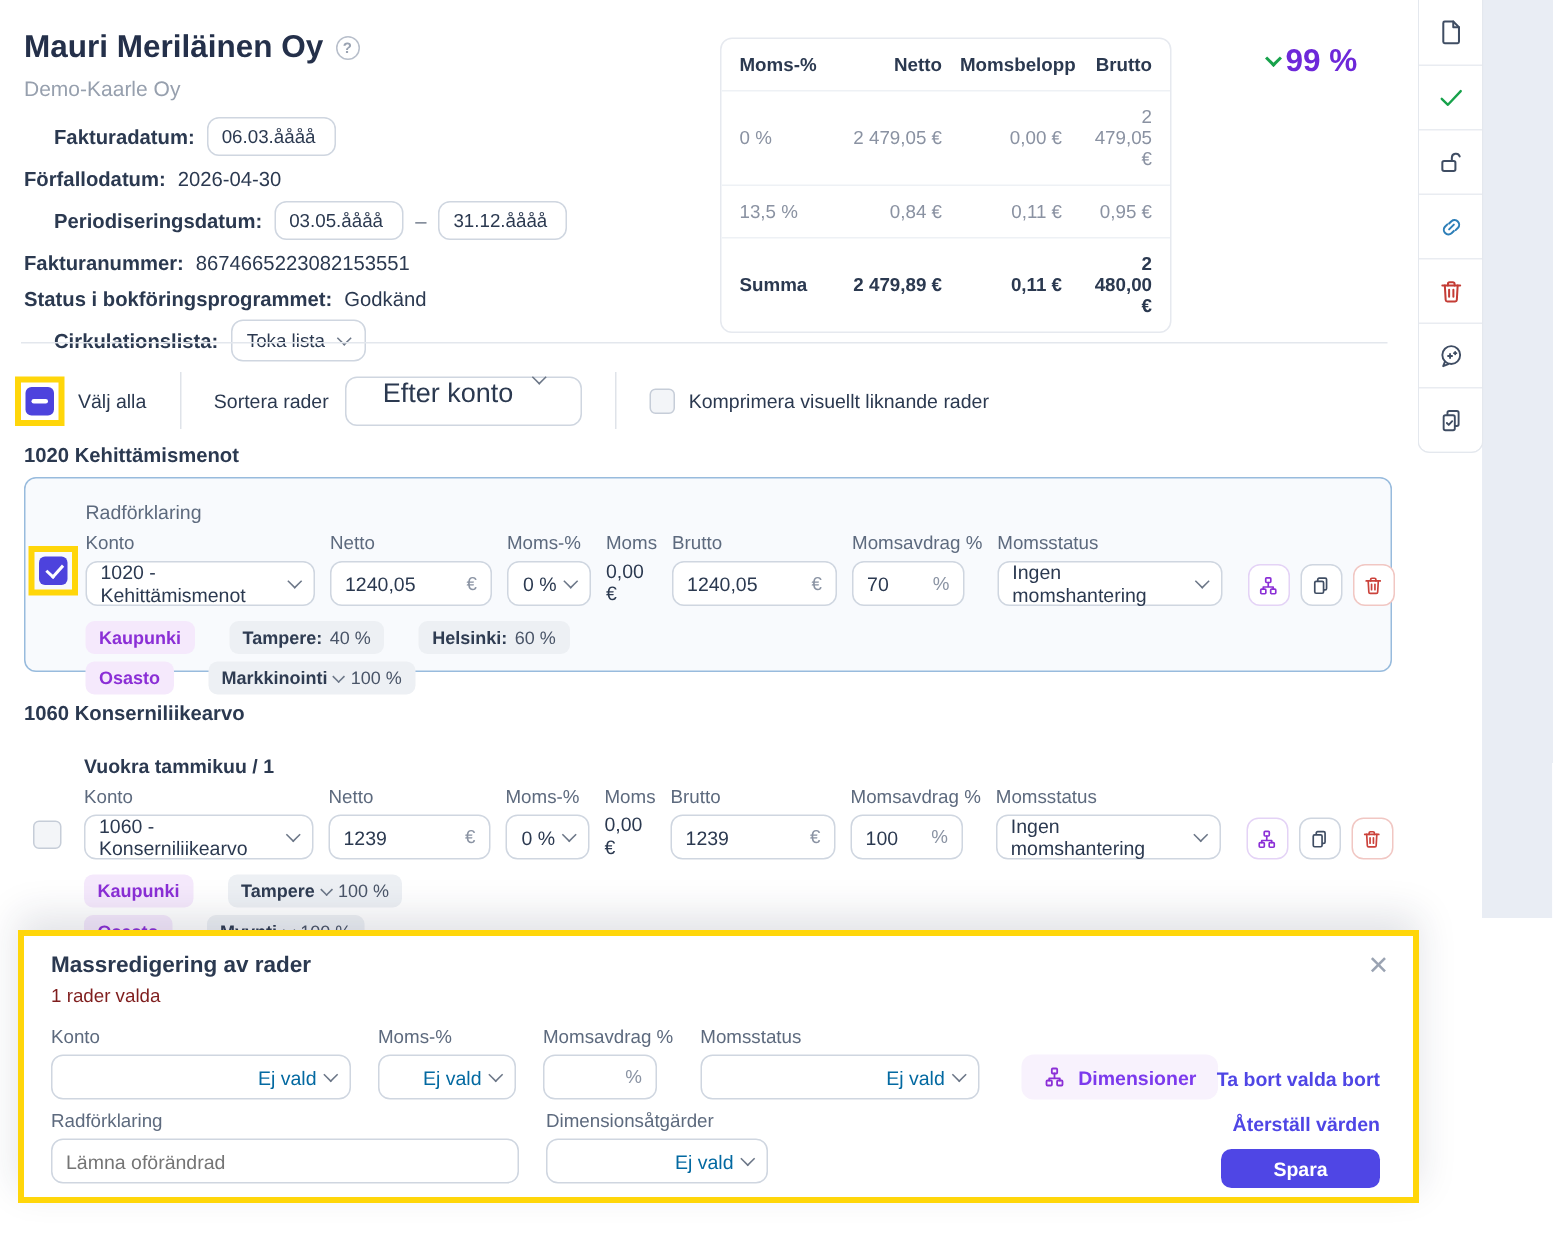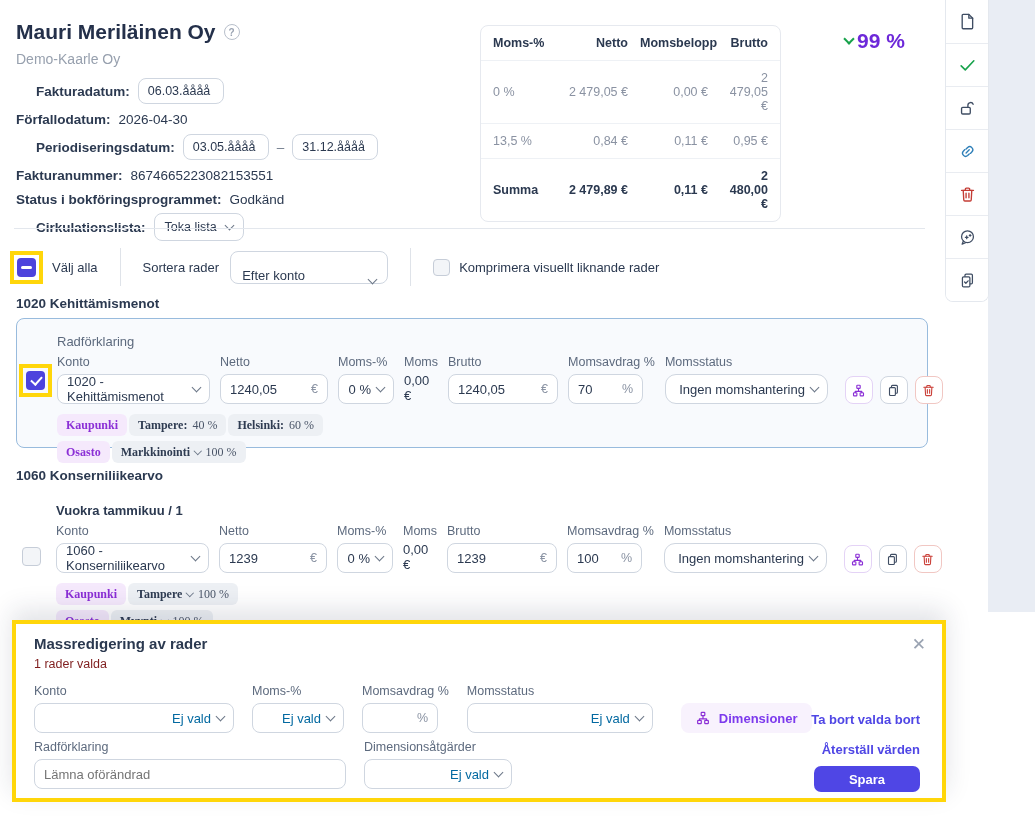--- a/index.html
+++ b/index.html
@@ -45,42 +45,42 @@
   .toolbar { position:absolute; left:10px; top:248px; height:38px; display:flex; align-items:center; font-size:13px; }
   .vsep { width:1px; height:38px; background:#dfe3e9; margin:0 22px; }
   .yellow-wrap { border:4px solid #ffd60a; padding:3px; display:inline-flex; background:transparent; }
   .cb { width:19px; height:19px; border-radius:4px; position:relative; cursor:pointer; flex:none; }
   .cb.ind { background:#4d43dd; }
   .cb.ind::after { content:""; position:absolute; left:4px; top:8px; width:11px; height:3px; background:#fff; border-radius:1.5px; }
   .cb.chk { background:#4d43dd; }
   .cb.chk::after { content:""; position:absolute; left:6.5px; top:3px; width:5px; height:9px; border-right:2.2px solid #fff; border-bottom:2.2px solid #fff; transform:rotate(42deg); }
   .cb.emp { border:1.5px solid #c6cdd8; background:#f3f5f8; }
   .cb.emp.sm { width:17px; height:17px; }
-  .select-box { height:33px; border:1px solid #cfd6e0; border-radius:8px; background:#fff; display:flex; align-items:flex-end; justify-content:space-between; gap:8px; padding:0 11px; font-size:13px; color:#2b3950; cursor:pointer; }
+  .select-box { height:33px; border:1px solid #cfd6e0; border-radius:8px; background:#fff; display:flex; align-items:flex-start; justify-content:space-between; gap:8px; padding:0 24px; font-size:18px; color:#2b3950; cursor:pointer; }
   
   .sec-title { position:absolute; left:16px; font-size:13.5px; font-weight:700; color:#2b3950; }
   .card { position:absolute; left:16px; width:912px; }
   .card.sel { height:130px; border:1px solid #98bbdd; border-radius:8px; background:#f8fafd; }
   .row-desc { margin:15px 0 0 40px; font-size:13px; color:#5d6a7e; }
   .row-desc.bold { color:#2b3950; font-weight:700; }
   .fields { margin:6px 0 0 40px; display:flex; gap:10px; }
   .fgroup { display:flex; flex-direction:column; }
   .flab { font-size:12.5px; color:#5d6a7e; margin-bottom:5px; white-space:nowrap; }
   .ctl { height:28px; border:1px solid #cfd6e0; border-radius:8px; background:#fff; display:flex; align-items:center; justify-content:flex-end; gap:6px; padding:14px 9px; font-size:13px; color:#2b3950; }
   .ctl input { border:none; outline:none; flex:1; min-width:0; font:13px "Liberation Sans", sans-serif; color:#2b3950; background:transparent; }
   .sfx { color:#8a93a3; font-size:12.5px; flex:none; }
   .plain-val { font-size:13px; color:#2b3950; height:28px; display:flex; align-items:center; }
   .konto-w { width:153px; } .netto-w { width:108px; } .mpct-w { width:56px; }
-  .brutto-w { width:110px; } .avdrag-w { width:75px; } .status-w { width:163px;border-radius:11px; }
+  .brutto-w { width:110px; } .avdrag-w { width:75px; } .status-w { width:150px; }
   .row-cb { position:absolute; }
   .icon-btn { width:28px; height:28px; border-radius:8px; background:#fff; border:1px solid #cfd6e0; display:flex; align-items:center; justify-content:center; cursor:pointer; flex:none; align-self:flex-end; }
   .icon-btn.dim { border-color:#e4d3f6; }
   .icon-btn.del { border-color:#f1c7c3; }
   .acts { display:flex; gap:7px; margin-left:7px; align-self:flex-end; }
-  .tags { margin:10px 0 0 40px; display:flex; gap:2px;font-family:Liberation Serif, serif; }
+  .tags { margin:10px 0 0 40px; display:flex; gap:23px; }
   .tags + .tags { margin-top:5px; }
   .pill { height:22px; display:inline-flex; align-items:center; gap:5px; padding:0 9px; border-radius:6px; font-size:12px; background:#edf0f4; color:#2f3c52; cursor:pointer; }
   .pill b { font-weight:700; }
   .pill .pct { font-weight:400; color:#4a5568; }
   .pill.cat { background:#f5e9fc; color:#8b2fd6; font-weight:700; }
   .pill .chev { width:5.5px; height:5.5px; margin-top:-2px; }
   
   .mass { position:absolute; left:12px; top:620px; width:934px; height:182px; background:#fff; border:4px solid #ffd60a; box-shadow:0 -10px 24px rgba(30,42,70,.13); }
   .mass-title { position:absolute; left:18px; top:11px; font-size:15px; font-weight:700; color:#2b3950; }
   .mass-count { position:absolute; left:18px; top:33px; font-size:12.5px; color:#7f1d1d; }

